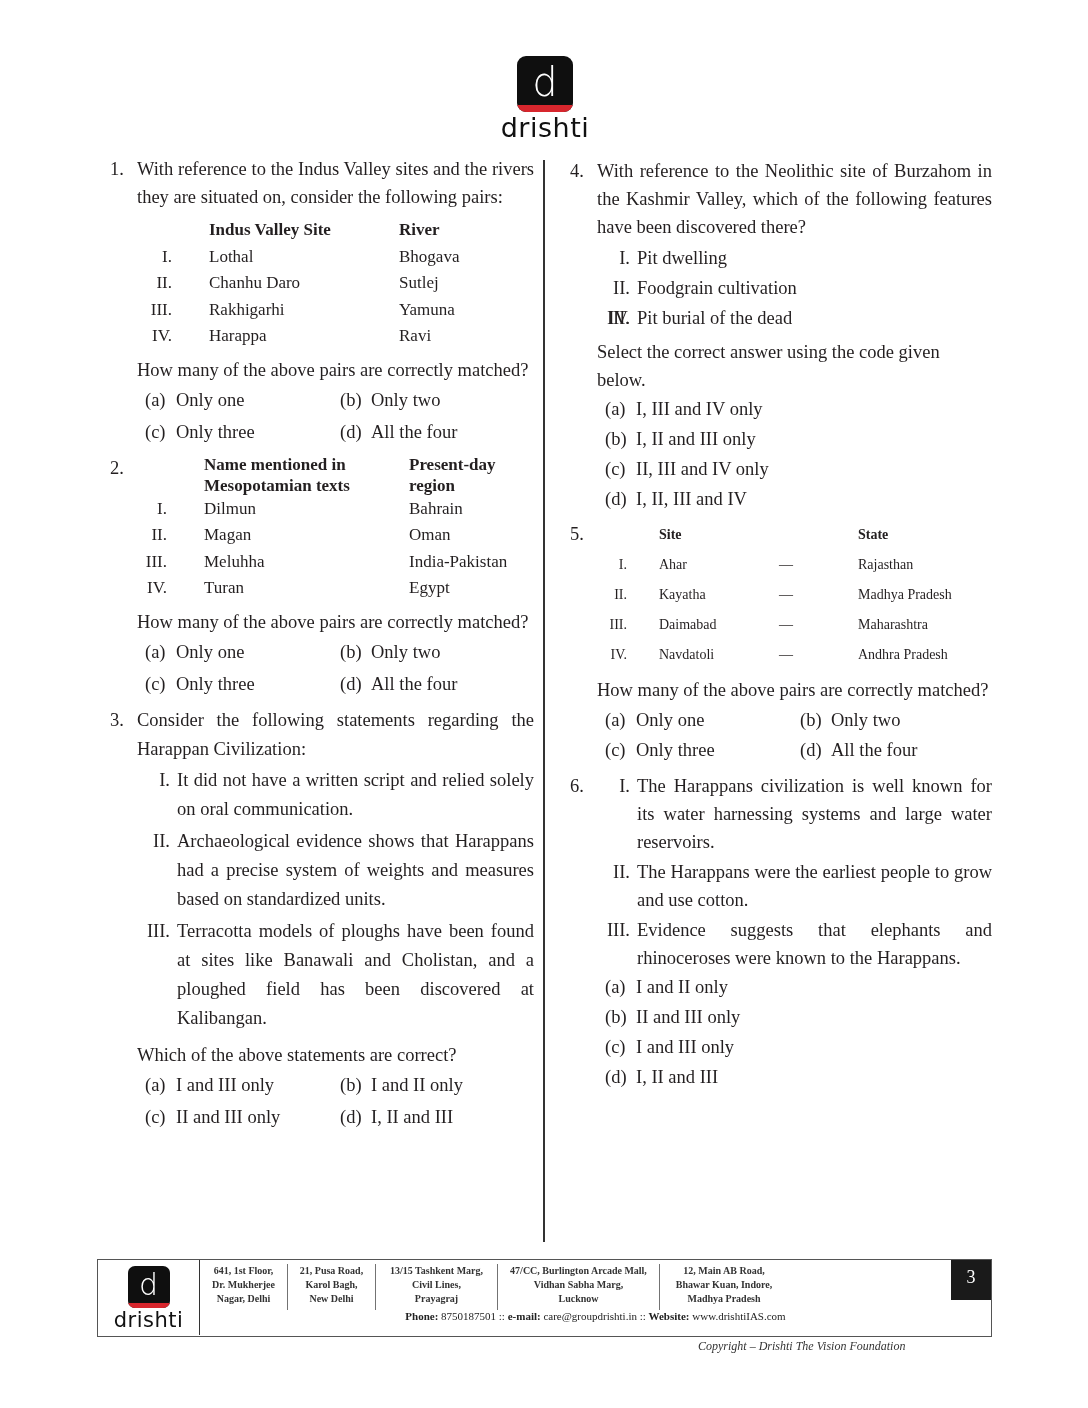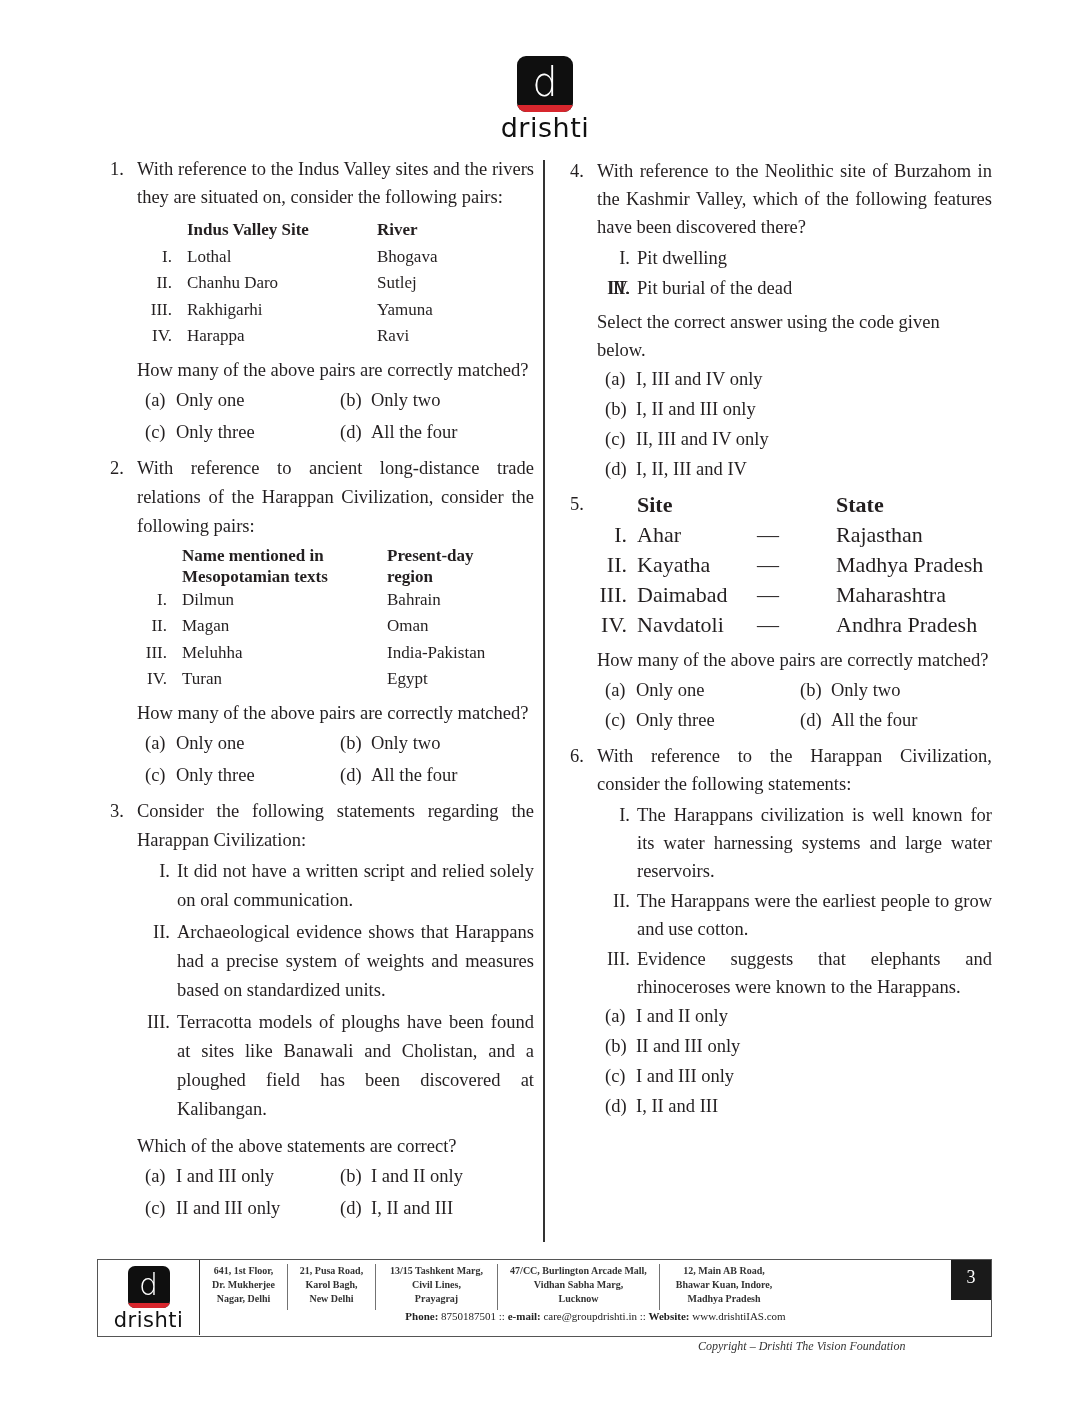--- a/index.html
+++ b/index.html
@@ -27,21 +27,21 @@
   .q { position: relative; padding-left: 27px; font-size: 18.5px; line-height: 28px; }
   .q-num { position: absolute; left: 0; top: 0; }
   .q-text { text-align: justify; }
   .stmt { position: relative; padding-left: 40px; }
   .stmt .rn { position: absolute; left: 0; width: 33px; text-align: right; }
   .stmt .txt { text-align: justify; display: block; }
 
   .tbl { margin: 4px 0 6px 0; font-size: 17px; line-height: 26.5px; }
   .tbl-row { display: flex; }
   .tbl-row .rn { width: 35px; text-align: right; padding-right: 15px; }
-  .tbl-row .c1 { width: 190px; }
+  .tbl-row .c1 { width: 190px; margin-left: 22px; }
   .tbl-row .c2 { flex: 1; }
   .tbl-head { font-weight: bold; }
 
   .opts2 { display: grid; grid-template-columns: 195px 1fr; padding-left: 8px; row-gap: 4px; margin-top: 2px; }
   .opt { display: flex; }
   .opt .ol { width: 31px; }
   .opts1 { padding-left: 8px; }
   .opts1 .opt { line-height: 30px; }
 
   
@@ -122,21 +122,20 @@
         </div>
       <div class="opt">
           <span class="ol">(d)</span>
           <span>All the four</span>
         </div>
     </div>
   </div>
 
   <div class="q" style="margin-top:8px;">
     <span class="q-num">2.</span>
-    <div class="q-text" style="line-height:29px;">With reference to ancient long-distance trade relations of the Harappan Civilization, consider the following pairs:</div>
     <div class="tbl">
       <div class="tbl-row tbl-head" style="line-height:21px;">
         <span class="rn" style="width:30px;"></span>
         <span class="c1" style="width:205px;">Name mentioned in Mesopotamian texts</span>
         <span class="c2" style="width:110px;flex:none;">Present-day region</span>
       </div>
       <div class="tbl-row">
           <span class="rn" style="width:30px;">I.</span>
           <span class="c1" style="width:205px;">Dilmun</span>
           <span class="c2">Bahrain</span>
@@ -219,20 +218,21 @@
 
   <div class="q">
     <span class="q-num">4.</span>
     <div class="q-text">With reference to the Neolithic site of Burzahom in the Kashmir Valley, which of the following features have been discovered there?</div>
     <div class="stmt" style="line-height:30px;margin-top:2px;">
         <span class="rn">I.</span>
         <span class="txt">Pit dwelling</span>
       </div>
     <div class="stmt" style="line-height:30px;">
         <span class="rn">II.</span>
+        <span class="txt">Foodgrain cultivation</span>
       </div>
     <div class="stmt" style="line-height:30px;">
         <span class="rn">III.</span>
       </div>
     <div class="stmt" style="line-height:30px;">
         <span class="rn">IV.</span>
         <span class="txt">Pit burial of the dead</span>
       </div>
     <div style="margin-top:5px;">Select the correct answer using the code given below.</div>
     <div class="opts1">
@@ -250,21 +250,21 @@
         </div>
       <div class="opt">
           <span class="ol">(d)</span>
           <span>I, II, III and IV</span>
         </div>
     </div>
   </div>
 
   <div class="q" style="margin-top:6px;">
     <span class="q-num">5.</span>
-    <div class="tbl" style="font-size:22px;line-height:30px;margin-top:2px;">
+    <div class="tbl" style="font-size:14px;line-height:30px;margin-top:2px;">
       <div class="tbl-row tbl-head">
         <span class="rn" style="width:30px;padding-right:10px;"></span>
         <span class="c1" style="width:120px;">Site</span>
         <span style="width:79px;"></span>
         <span class="c2">State</span>
       </div>
       <div class="tbl-row">
           <span class="rn" style="width:30px;padding-right:10px;">I.</span>
           <span class="c1" style="width:120px;">Ahar</span>
           <span style="width:79px;">—</span>
@@ -305,21 +305,20 @@
         </div>
       <div class="opt">
           <span class="ol">(d)</span>
           <span>All the four</span>
         </div>
     </div>
   </div>
 
   <div class="q" style="margin-top:8px;">
     <span class="q-num">6.</span>
-    <div class="q-text">With reference to the Harappan Civilization, consider the following statements:</div>
     <div class="stmt" style="margin-top:3px;">
         <span class="rn">I.</span>
         <span class="txt">The Harappans civilization is well known for its water harnessing systems and large water reservoirs.</span>
       </div>
     <div class="stmt" style="margin-top:2px;">
         <span class="rn">II.</span>
         <span class="txt">The Harappans were the earliest people to grow and use cotton.</span>
       </div>
     <div class="stmt" style="margin-top:2px;">
         <span class="rn">III.</span>

